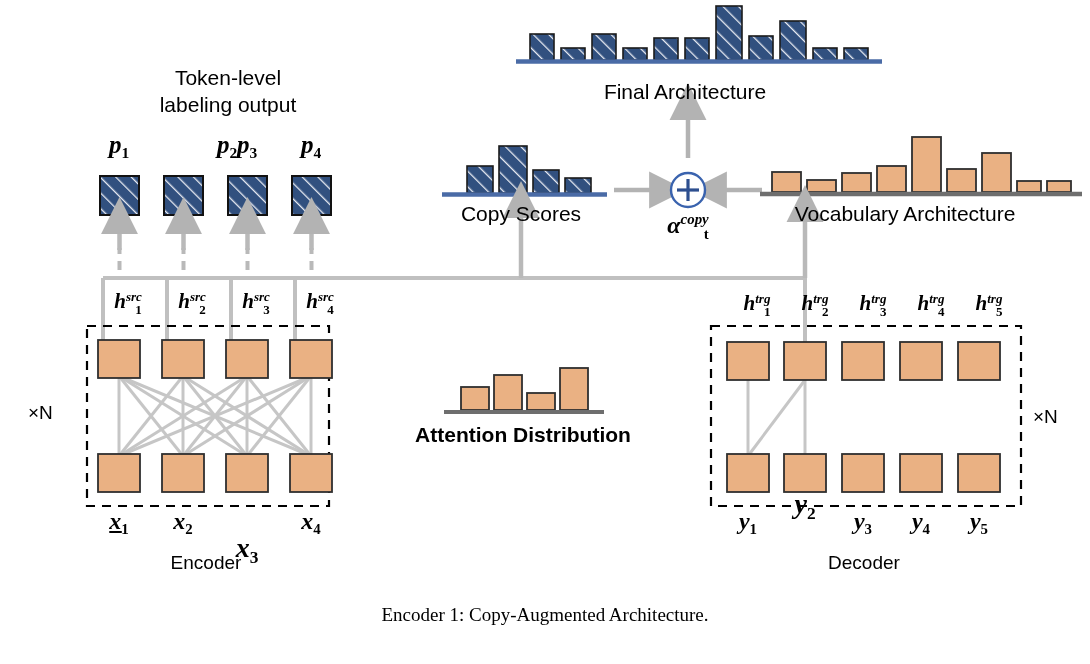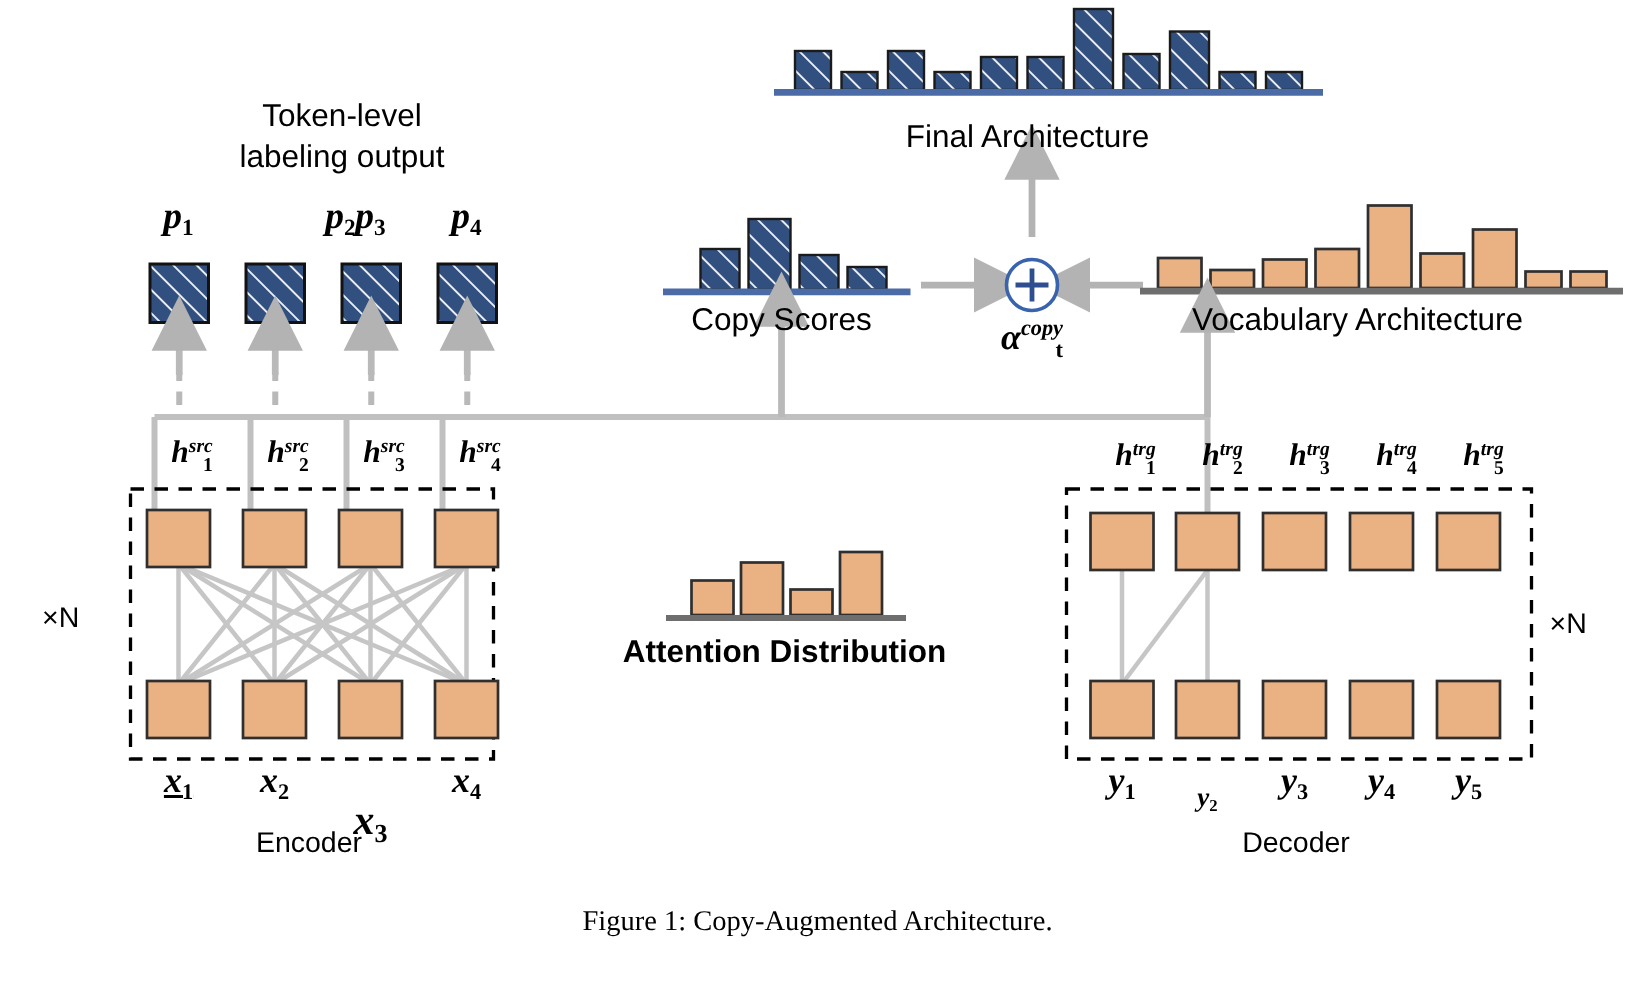--- a/index.html
+++ b/index.html
@@ -212,21 +212,21 @@
 <div class="ttl sans ctr" style="left:206px;top:552px;font-size:19px;">Encoder</div>
 <div class="lbl sans" style="left:28px;top:402px;font-size:19px;">×N</div>
 
 <div class="lbl math ctr" style="left:757px;top:291px;font-size:21px;"><span>h</span><span class="mathsupsub"><span class="sup">trg</span><span class="sub">1</span></span></div>
 <div class="lbl math ctr" style="left:815px;top:291px;font-size:21px;"><span>h</span><span class="mathsupsub"><span class="sup">trg</span><span class="sub">2</span></span></div>
 <div class="lbl math ctr" style="left:873px;top:291px;font-size:21px;"><span>h</span><span class="mathsupsub"><span class="sup">trg</span><span class="sub">3</span></span></div>
 <div class="lbl math ctr" style="left:931px;top:291px;font-size:21px;"><span>h</span><span class="mathsupsub"><span class="sup">trg</span><span class="sub">4</span></span></div>
 <div class="lbl math ctr" style="left:989px;top:291px;font-size:21px;"><span>h</span><span class="mathsupsub"><span class="sup">trg</span><span class="sub">5</span></span></div>
 
 <div class="lbl math ctr" style="left:748px;top:508px;font-size:24px;"><span>y</span><span class="mathsub">1</span></div>
-<div class="lbl math ctr" style="left:805px;top:521px;font-size:18px;"><span>y</span><span class="mathsub">2</span></div>
+<div class="lbl math ctr" style="left:805px;top:488px;font-size:28px;"><span>y</span><span class="mathsub">2</span></div>
 <div class="lbl math ctr" style="left:863px;top:508px;font-size:24px;text-align:right;"><span>y</span><span class="mathsub">3</span></div>
 <div class="lbl math ctr" style="left:921px;top:508px;font-size:24px;"><span>y</span><span class="mathsub">4</span></div>
 <div class="lbl math ctr" style="left:979px;top:508px;font-size:24px;"><span>y</span><span class="mathsub">5</span></div>
 
 <div class="ttl sans ctr" style="left:864px;top:552px;font-size:19px;">Decoder</div>
 <div class="lbl sans" style="left:1033px;top:406px;font-size:19px;">×N</div>
 
-<div class="caption" style="top:604px;">Figure 1: Copy-Augmented Architecture.</div>
+<div class="caption" style="top:604px;">Encoder 1: Copy-Augmented Architecture.</div>
 
 </body></html>

